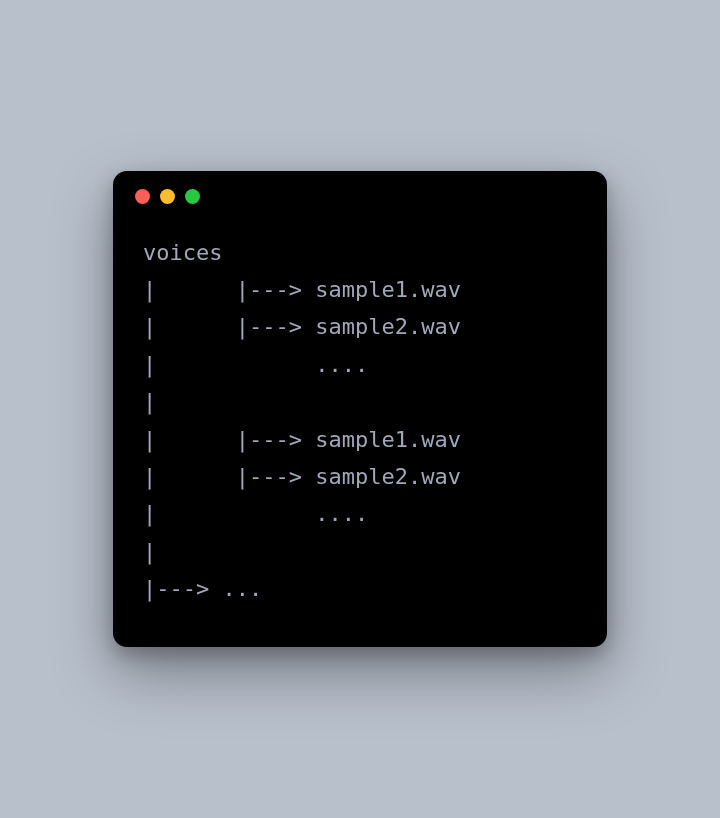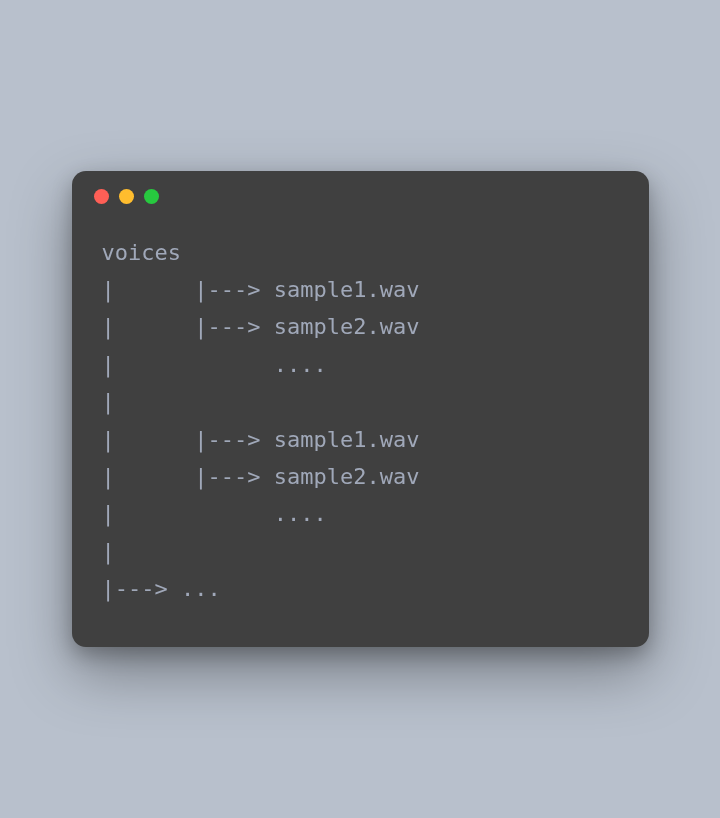--- a/index.html
+++ b/index.html
@@ -10,22 +10,22 @@
     body {
       width: 720px;
       height: 818px;
       background: #b8c0cc;
       display: flex;
       align-items: center;
       justify-content: center;
       font-family: ui-monospace, "SF Mono", "Menlo", "Monaco", "Consolas", monospace;
     }
     .terminal-window {
-      width: 577px;
-      background: #404040;
+      width: 494px;
+      background: #000000;
       border-radius: 14px;
       box-shadow: 0 25px 60px rgba(0,0,0,0.35), 0 8px 20px rgba(0,0,0,0.25);
       overflow: hidden;
     }
     .titlebar {
       display: flex;
       align-items: center;
       gap: 10px;
       padding: 18px 20px 8px 22px;
     }

